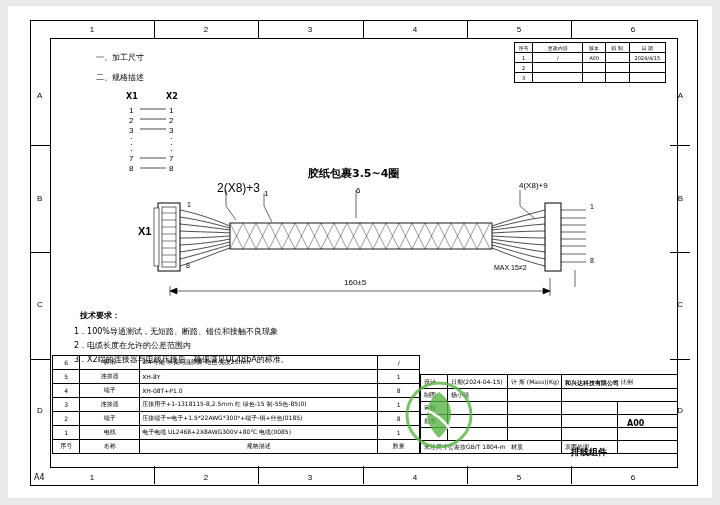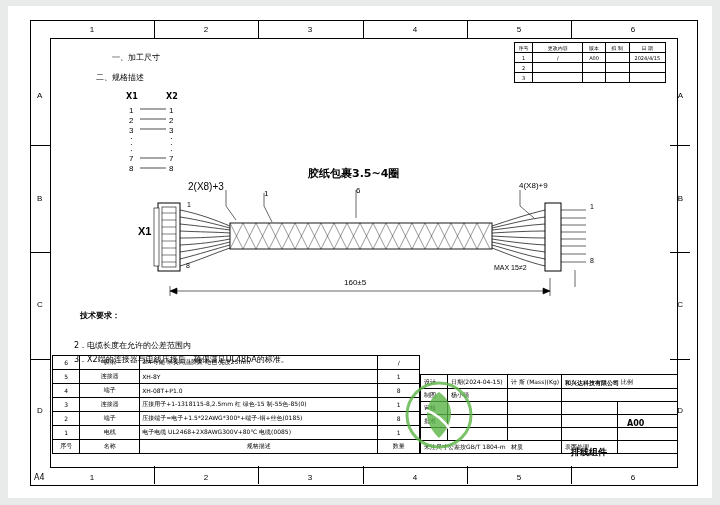--- a/index.html
+++ b/index.html
@@ -100,21 +100,21 @@
   <div class="rowlbl" style="left:29px;top:188px;">B</div>
   <div class="rowlbl" style="left:29px;top:294px;">C</div>
   <div class="rowlbl" style="left:29px;top:400px;">D</div>
   <div class="rowlbl" style="right:29px;top:85px;">A</div>
   <div class="rowlbl" style="right:29px;top:188px;">B</div>
   <div class="rowlbl" style="right:29px;top:294px;">C</div>
   <div class="rowlbl" style="right:29px;top:400px;">D</div>
 
   <div class="txt txt-cn" style="left:26px;bottom:16px;font-size:8px;">A4</div>
 
-  <div class="txt txt-cn" style="left:88px;top:46px;margin-left:16px;">一、加工尺寸</div>
+  <div class="txt txt-cn" style="left:88px;top:46px;">一、加工尺寸</div>
   <div class="txt txt-cn" style="left:88px;top:66px;">二、规格描述</div>
   <div class="txt txt-cn" style="left:118px;top:86px;font-weight:bold;">X1</div>
   <div class="txt txt-cn" style="left:158px;top:86px;font-weight:bold;">X2</div>
 
   <div class="txt" style="left:121px;top:100px;">1</div>
   <div class="txt" style="left:121px;top:110px;">2</div>
   <div class="txt" style="left:121px;top:120px;">3</div>
   <div class="txt" style="left:122px;top:128px;">·</div>
   <div class="txt" style="left:122px;top:134px;">·</div>
   <div class="txt" style="left:122px;top:140px;">·</div>
@@ -249,35 +249,36 @@
     <g stroke="#000" stroke-width="0.6">
       <line x1="120" y1="248" x2="120" y2="258"></line>
       <line x1="500" y1="240" x2="500" y2="258"></line>
       <line x1="120" y1="253" x2="500" y2="253"></line>
       <path d="M120 253 L 127 250 L 127 256 Z" fill="#000"></path>
       <path d="M500 253 L 493 250 L 493 256 Z" fill="#000"></path>
     </g>
   </svg>
 
   <div class="txt txt-cn big" style="left:300px;top:160px;">胶纸包裹3.5~4圈</div>
-  <div class="txt" style="left:180px;top:175px;font-size:10px;">2(X8)+3</div>
+  <div class="txt" style="left:209px;top:175px;font-size:12px;">2(X8)+3</div>
   <div class="txt" style="left:511px;top:175px;font-size:8px;">4(X8)+9</div>
   <div class="txt" style="left:256px;top:183px;font-size:8px;">1</div>
   <div class="txt" style="left:348px;top:180px;font-size:8px;">6</div>
   <div class="txt big" style="left:130px;top:219px;">X1</div>
 
   <div class="txt" style="left:179px;top:195px;font-size:7px;">1</div>
   <div class="txt" style="left:178px;top:256px;font-size:7px;">8</div>
   <div class="txt" style="left:582px;top:197px;font-size:7px;">1</div>
   <div class="txt" style="left:582px;top:251px;font-size:7px;">8</div>
 
   <div class="txt" style="left:336px;top:272px;font-size:8px;">160±5</div>
   <div class="txt" style="left:486px;top:258px;font-size:7px;">MAX 15≠2</div>
 
   <div class="txt txt-cn" style="left:72px;top:304px;font-size:8px;font-weight:bold;">技术要求：</div>
+  <div class="txt txt-cn" style="left:66px;top:320px;font-size:8px;">1．100%导通测试，无短路、断路、错位和接触不良现象</div>
   <div class="txt txt-cn" style="left:66px;top:334px;font-size:8px;">2．电缆长度在允许的公差范围内</div>
   <div class="txt txt-cn" style="left:66px;top:348px;font-size:8px;">3．X2端的连接器与电线压接后，确保满足UL486A的标准。</div>
 
   <table id="revtable">
     <tbody>
         <tr>
       <td style="width:18px;">序号</td>
       <td style="width:52px;">更改内容</td>
       <td style="width:22px;">版本</td>
       <td style="width:24px;">拟 制</td>

